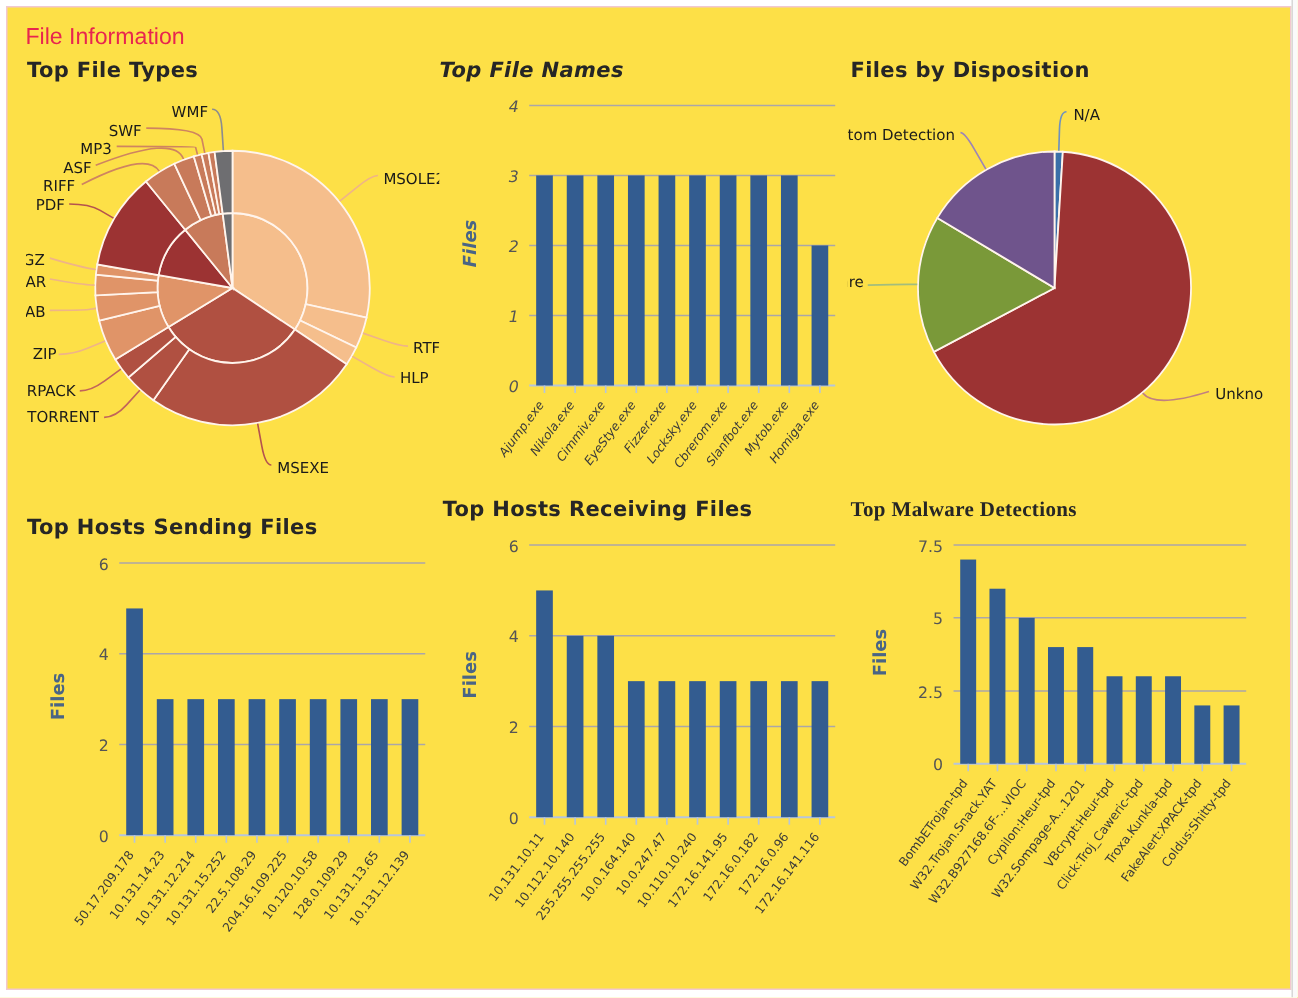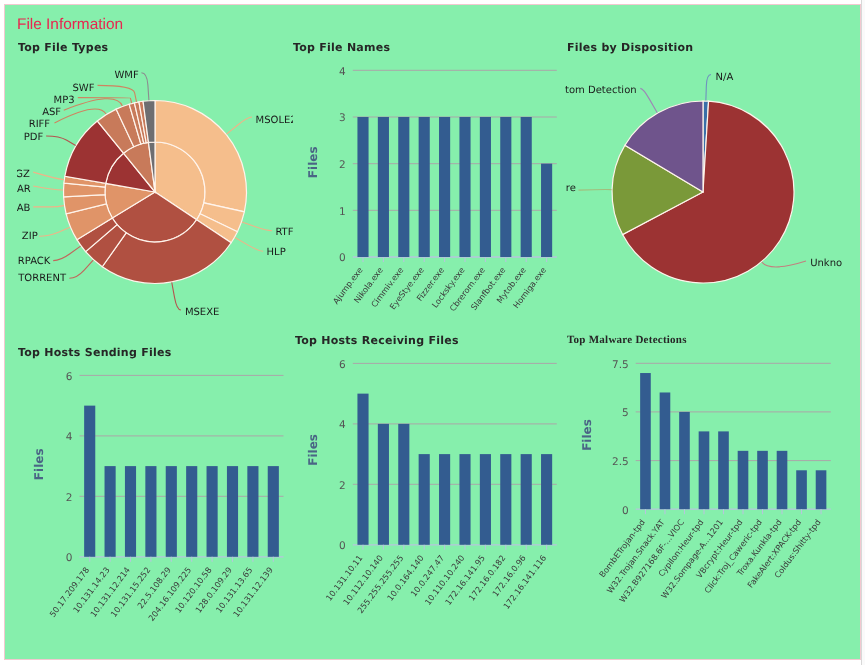--- a/index.html
+++ b/index.html
@@ -1,27 +1,27 @@
 <!DOCTYPE html>
 <html><head>
 <meta charset="utf-8">
 <style>
   html,body{margin:0;padding:0;background:#ffffff;}
   body{width:865px;height:665px;overflow:hidden;font-family:"Liberation Sans",sans-serif;
        -webkit-font-smoothing:antialiased;text-rendering:geometricPrecision;}
   #page{position:relative;width:865px;height:665px;background:#ffffff;}
-  #panel{position:absolute;left:4px;top:4px;width:857px;height:656px;background:#86efac;
+  #panel{position:absolute;left:4px;top:4px;width:857px;height:656px;background:#fde047;
          box-shadow:inset 0 0 0 1px #F2C8D0;}
   #scrollgutter{position:absolute;left:861px;top:0px;width:4px;height:665px;background:#fafafa;
                 border-left:1px solid #d8d8d8;box-sizing:border-box;}
   #apptitle{position:absolute;left:13.2px;top:12.2px;font-size:15.4px;line-height:18px;
             color:#E8254F;white-space:nowrap;font-family:"Liberation Sans",sans-serif;
             will-change:transform;}
   .chart{position:absolute;overflow:hidden;}
-  .ctitle{position:absolute;font-weight:bold;font-size:11px;line-height:11px;color:#262626;
+  .ctitle{position:absolute;font-weight:bold;font-size:14px;line-height:11px;color:#262626;
           white-space:nowrap;letter-spacing:0.25px;font-family:"DejaVu Sans",sans-serif;
           will-change:transform;}
   svg{display:block;}
   .plbl{font-family:"DejaVu Sans",sans-serif;font-size:10px;fill:#1a1a1a;}
   .tick{font-family:"DejaVu Sans",sans-serif;font-size:10.5px;fill:#555555;}
   .axname{font-family:"DejaVu Sans",sans-serif;font-size:12px;font-weight:bold;fill:#4A6585;}
   .xlbl{font-family:"DejaVu Sans",sans-serif;font-size:8.2px;fill:#3a3a3a;}
 </style>
 </head>
 <body>
@@ -90,21 +90,21 @@
           <text class="plbl" x="20.7" y="209.4" text-anchor="end">ZIP</text>
           <text class="plbl" x="33.4" y="234.2" text-anchor="end">RPACK</text>
           <text class="plbl" x="49.0" y="251.4" text-anchor="end">TORRENT</text>
           <text class="plbl" x="238.6" y="92.8" text-anchor="start">MSOLE2</text>
           <text class="plbl" x="258.4" y="205.4" text-anchor="start">RTF</text>
           <text class="plbl" x="249.6" y="225.0" text-anchor="start">HLP</text>
           <text class="plbl" x="167.9" y="285.1" text-anchor="start">MSEXE</text>
         </g>
       </svg>
     </div>
-    <div class="chart" style="left:285px;top:28px;width:271px;height:296px;">
+    <div class="chart" style="left:285px;top:28px;width:271px;height:296px;font-style:italic;">
       <div class="ctitle" style="left:3.8999999999999773px;top:9.5px;">Top File Names</div>
       <svg width="271" height="296" viewBox="0 0 271 296">
         <g>
           <line x1="63.8" y1="178.3" x2="267.8" y2="178.3" stroke="#ABA6A9" stroke-width="1"></line>
           <line x1="63.8" y1="131.7" x2="267.8" y2="131.7" stroke="#ABA6A9" stroke-width="1"></line>
           <line x1="63.8" y1="85.0" x2="267.8" y2="85.0" stroke="#ABA6A9" stroke-width="1"></line>
           <line x1="63.8" y1="38.3" x2="267.8" y2="38.3" stroke="#ABA6A9" stroke-width="1"></line>
         </g>
         <g>
           <text class="tick" x="56.8" y="229.4" text-anchor="end">0</text>

